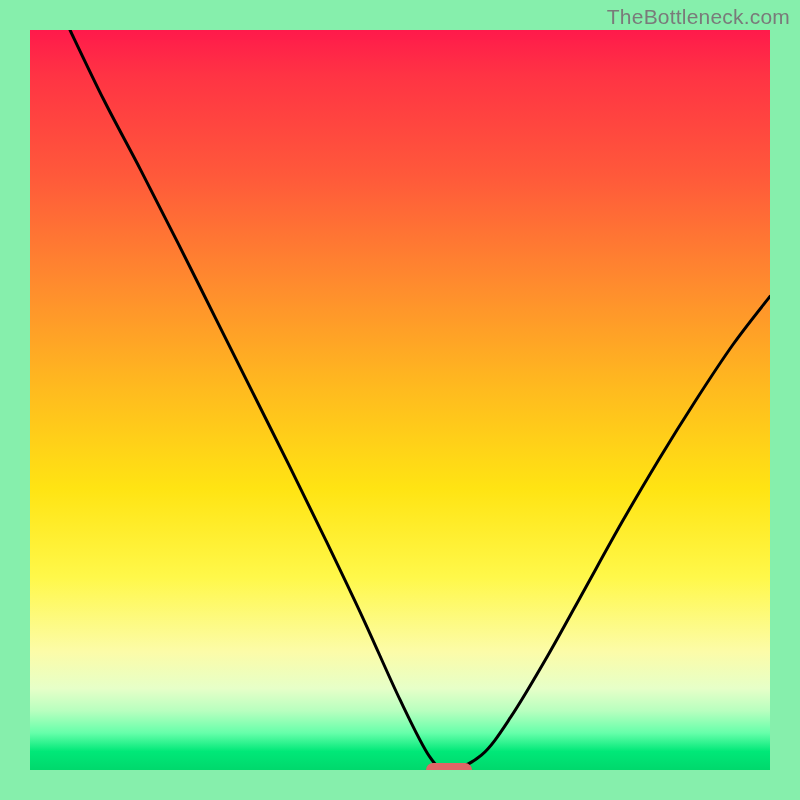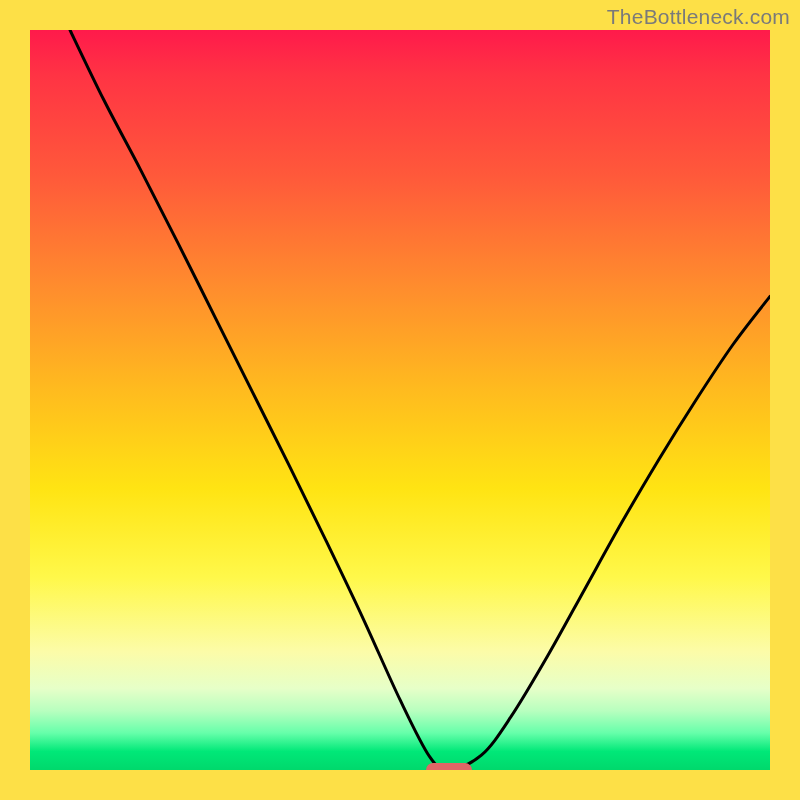--- a/index.html
+++ b/index.html
@@ -10,21 +10,21 @@
     background: #000;
     overflow: hidden;
     font-family: Arial, Helvetica, sans-serif;
   }
   .frame {
     position: absolute;
     top: 0;
     left: 0;
     width: 800px;
     height: 800px;
-    background: #fde047;
+    background: #86efac;
   }
   .plot-area {
     position: absolute;
     top: 30px;
     left: 30px;
     width: 740px;
     height: 740px;
     overflow: hidden;
   }
   .gradient {

